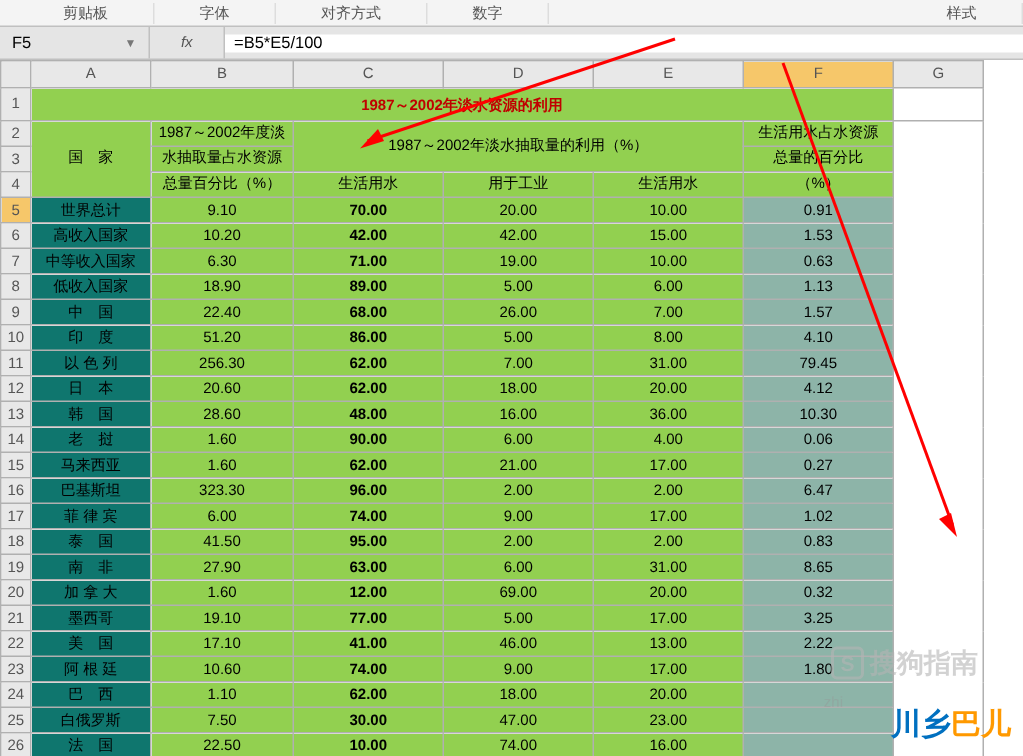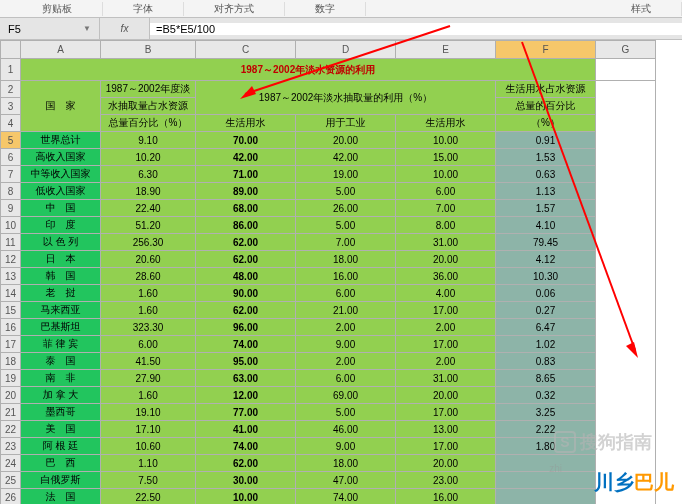--- a/index.html
+++ b/index.html
@@ -16,21 +16,21 @@
 
 .grid-wrap { position: relative; overflow: auto; height: calc(504px - 40px); }
 .grid { border-collapse: collapse; table-layout: fixed; }
 .grid th, .grid td { border: 1px solid #b0b0b0; font-size: 10px; text-align: center; padding: 1px 2px; overflow: hidden; white-space: nowrap; }
 .col-rowhead { width: 20px; background: #e8e8e8; color: #555; font-weight: normal; }
 .col-head { background: #e8e8e8; color: #555; font-weight: normal; height: 18px; }
 .col-A { width: 80px; } .col-B { width: 95px; } .col-C { width: 100px; } .col-D { width: 100px; } .col-E { width: 100px; } .col-F { width: 100px; } .col-G { width: 60px; }
 
 .title-cell { background: #92d050; color: #c00000; font-size: 15px; font-weight: bold; height: 22px; }
 .hdr-cell { background: #92d050; color: #000; font-size: 10px; line-height: 1.2; }
-.dat-A { background: #22c55e; text-align: center; color: #000; }
+.dat-A { background: #0f766e; text-align: center; color: #000; }
 .dat-B { background: #92d050; text-align: center; color: #000; }
 .dat-C { background: #92d050; text-align: center; color: #000; font-weight: bold; }
 .dat-D { background: #92d050; text-align: center; color: #000; }
 .dat-E { background: #92d050; text-align: center; color: #000; }
 .dat-F { background: #8db4a8; text-align: center; color: #000; }
 .row-h { height: 17px; }
 .hdr-h { height: 17px; }
 
 .sel-row { background: #f6c76a !important; }
 .sel-col { background: #f6c76a !important; }

